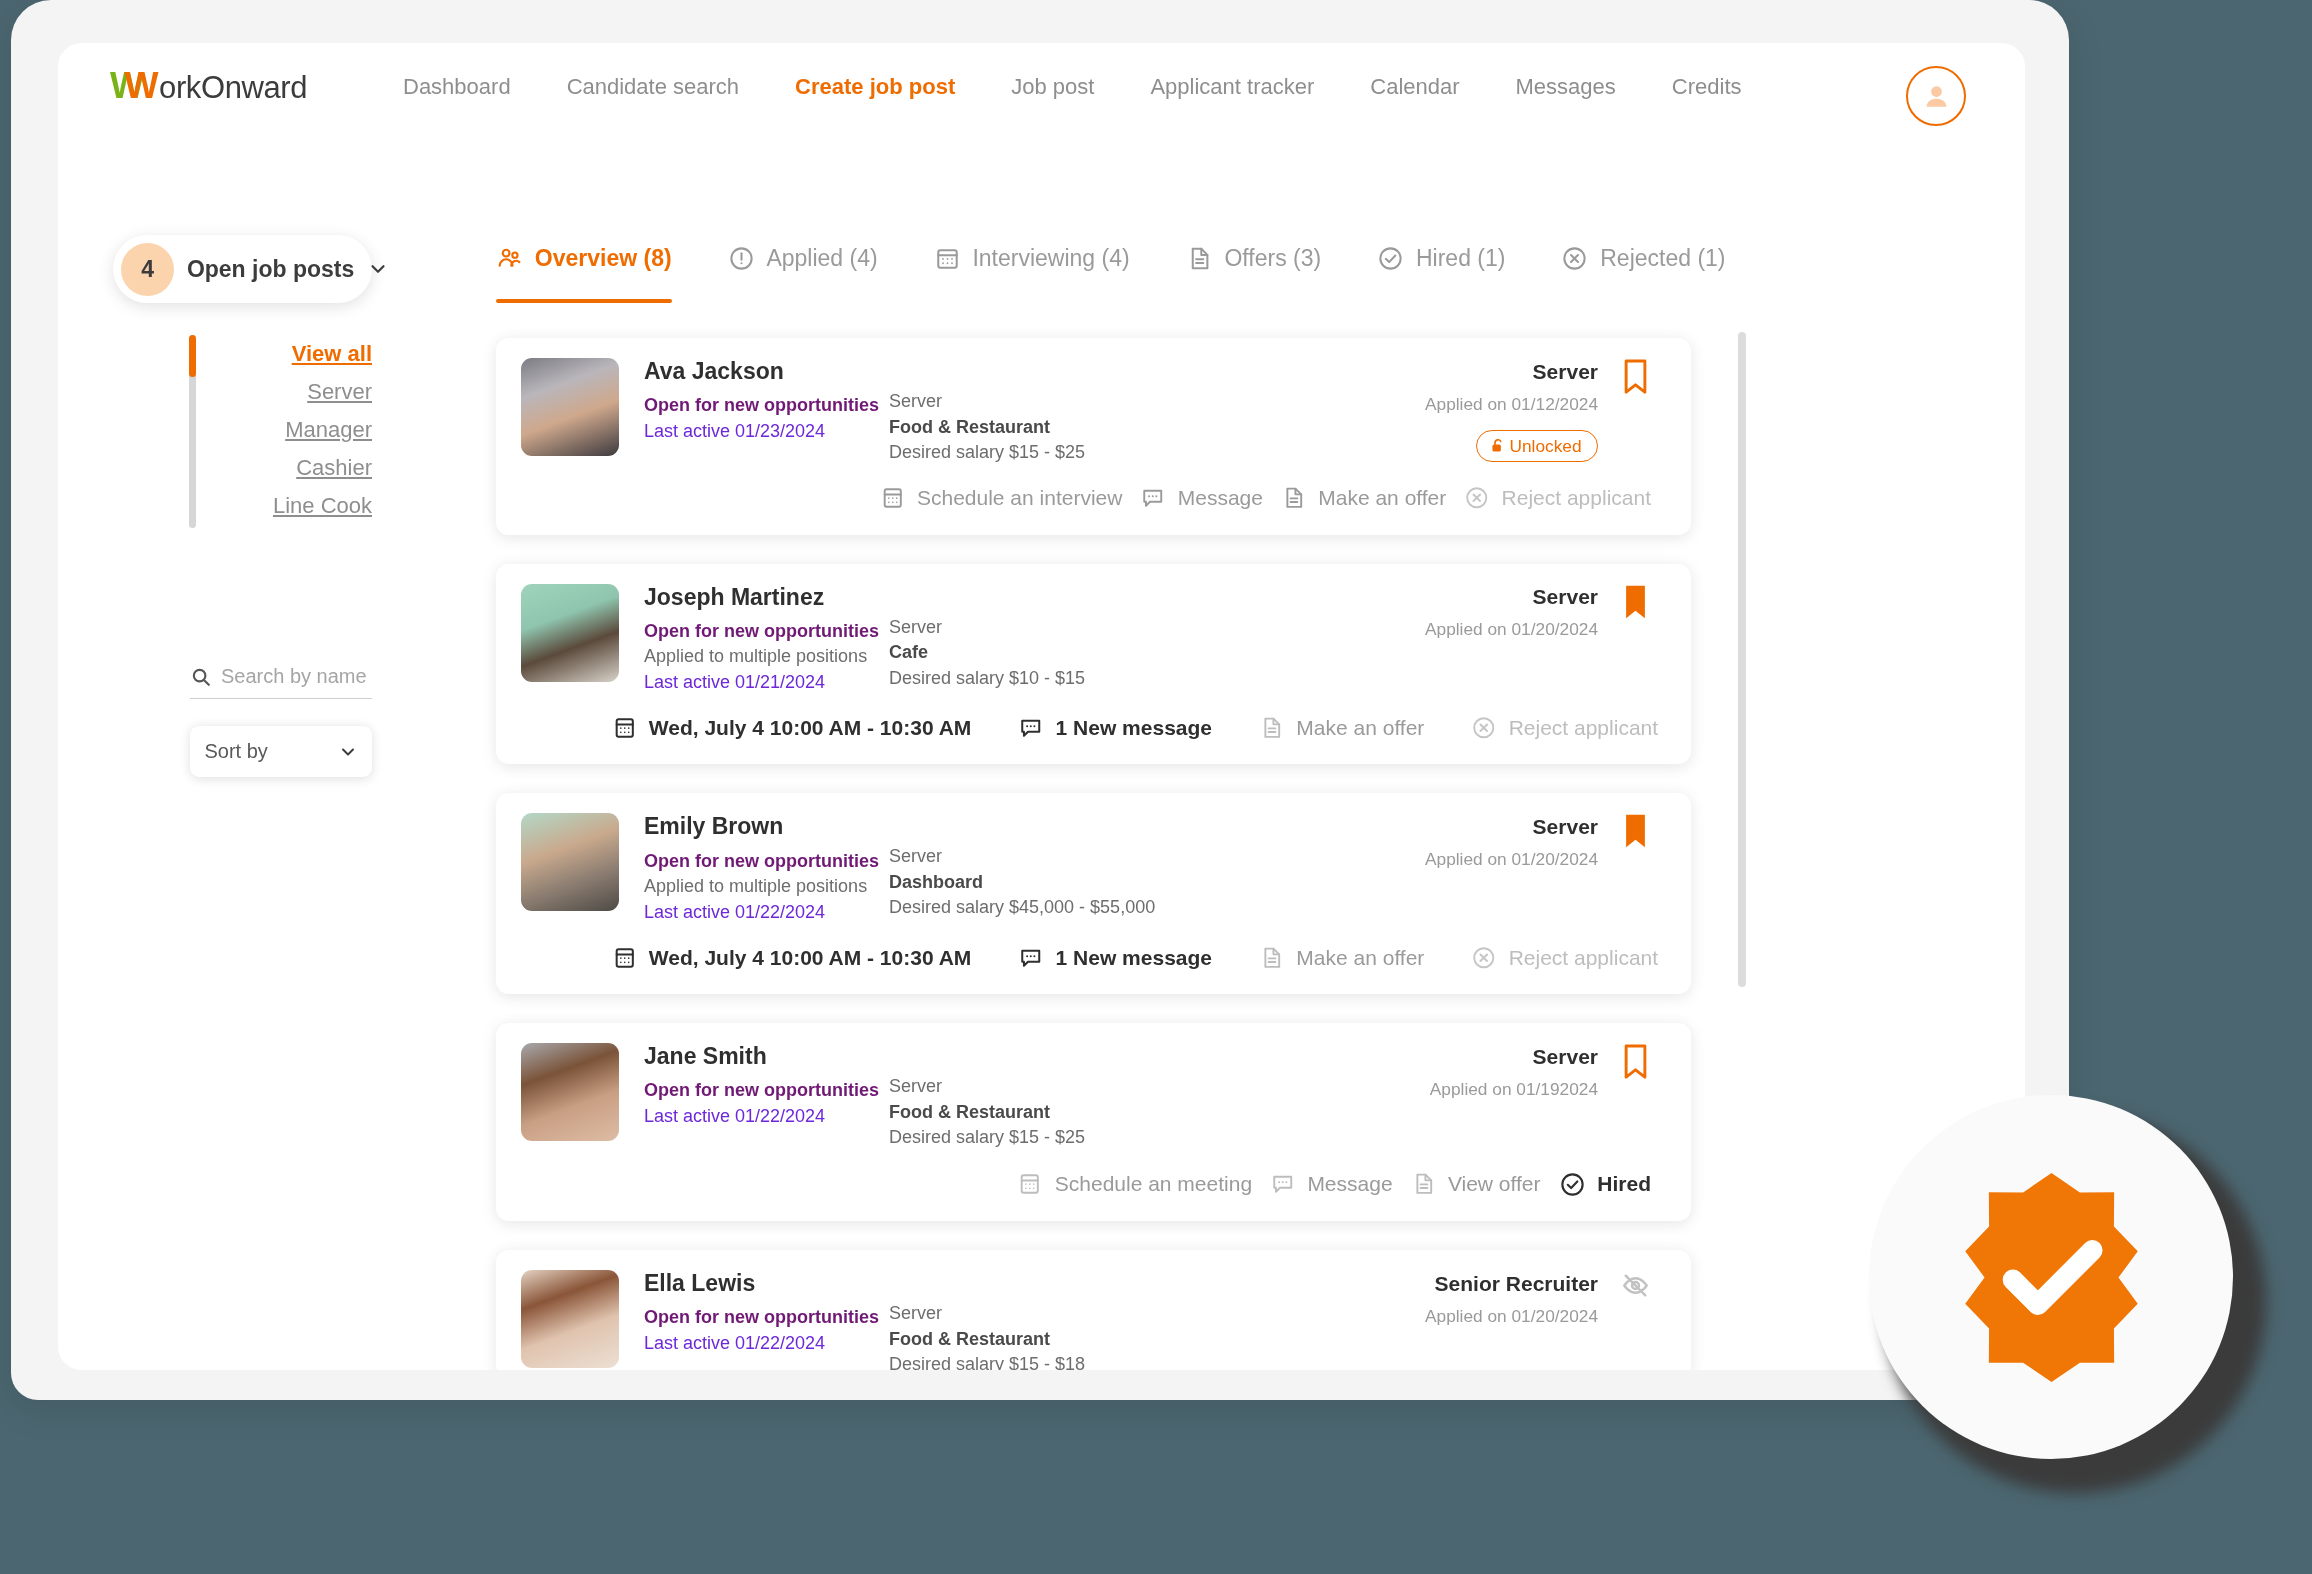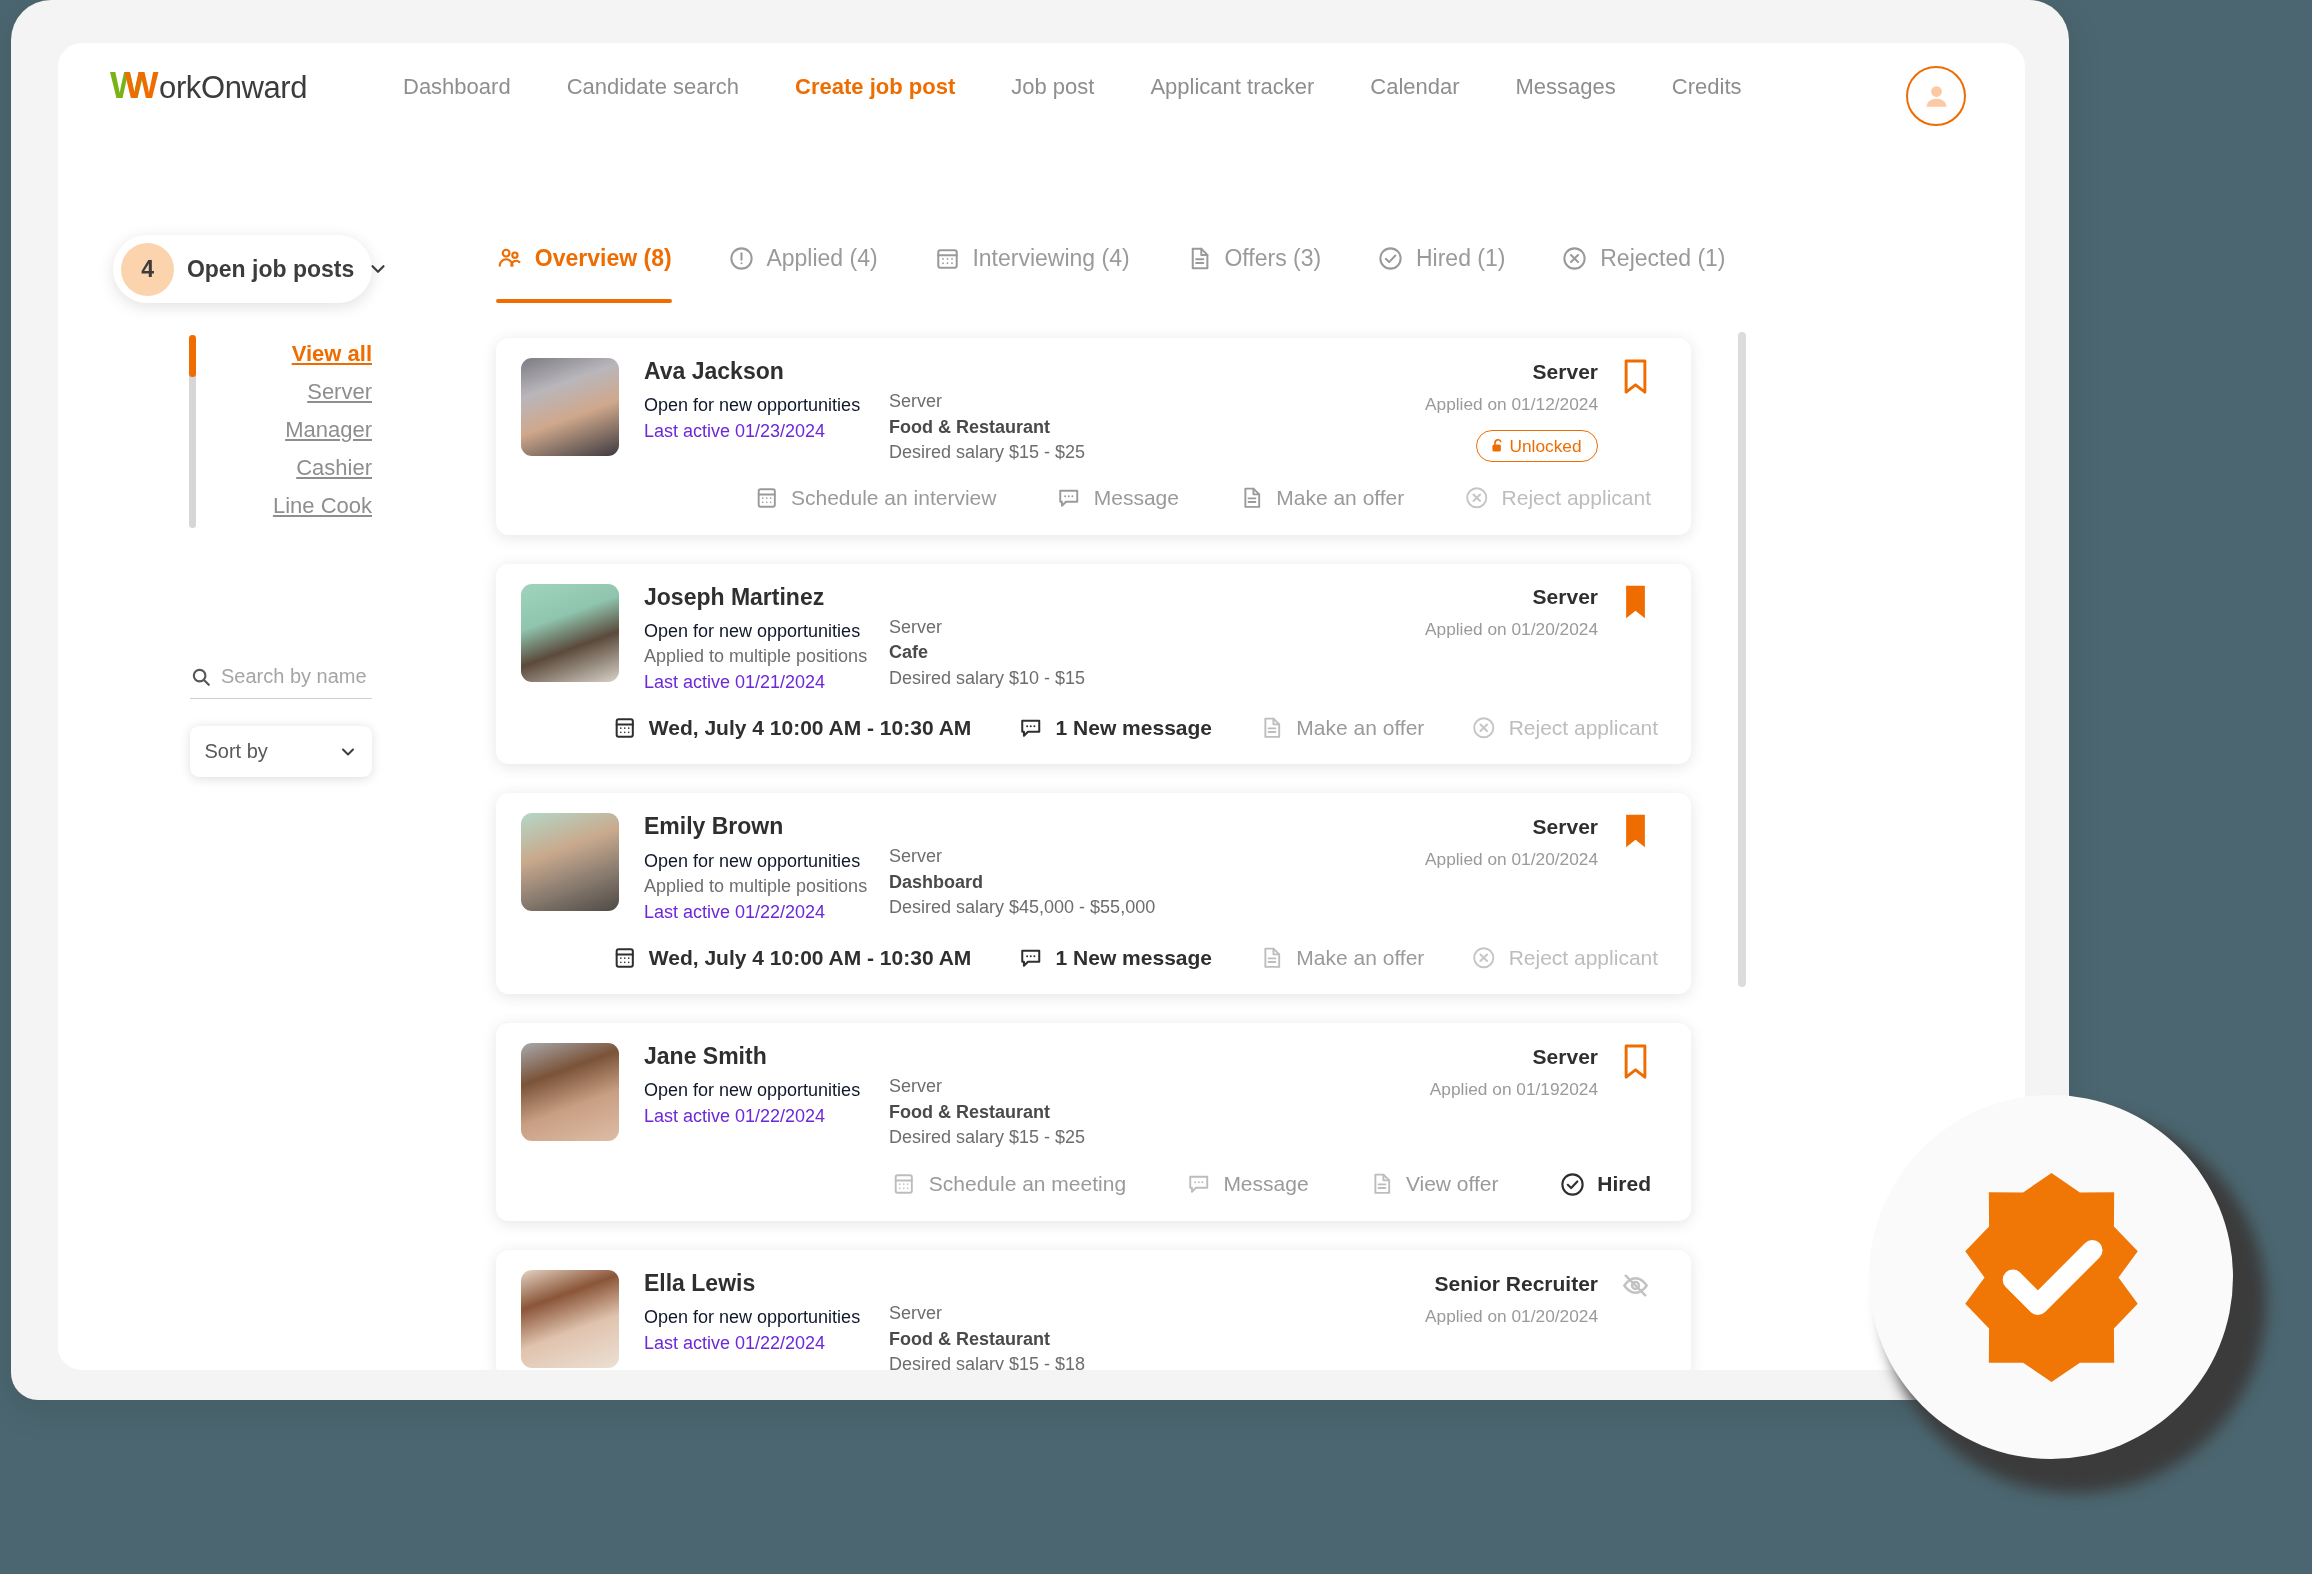--- a/index.html
+++ b/index.html
@@ -282,21 +282,21 @@
     color: #2f2f2f;
     margin-bottom: 8.2px;
     white-space: nowrap;
   }
   .cand-line {
     font-size: 18px;
     color: #6d6d6d;
     line-height: 25.5px;
     white-space: nowrap;
   }
-  .cand-line.bold { font-weight: 400; color: #0f172a; }
+  .cand-line.bold { font-weight: 700; color: #701a75; }
   .cand-line.muted { color: #6d28d9; }
 
   .card-job {
     flex: 0 0 345px;
     padding-top: 31px;
   }
   .job-line {
     font-size: 18px;
     color: #6d6d6d;
     line-height: 25.5px;
@@ -340,21 +340,21 @@
     color: #ef6c00;
     font-size: 17.3px;
     white-space: nowrap;
     cursor: pointer;
   }
 
   .card-actions {
     display: flex;
     align-items: center;
     justify-content: flex-end;
-    gap: 60px;
+    gap: 18px;
     padding: 16.4px 0 23.6px 0;
     margin-top: 3.6px;
   }
   .card-actions.spread { justify-content: flex-start; padding-left: 91px; gap: 47px; }
   .action {
     display: flex;
     align-items: center;
     gap: 11.8px;
     font-size: 21px;
     color: #9a9a9a;

